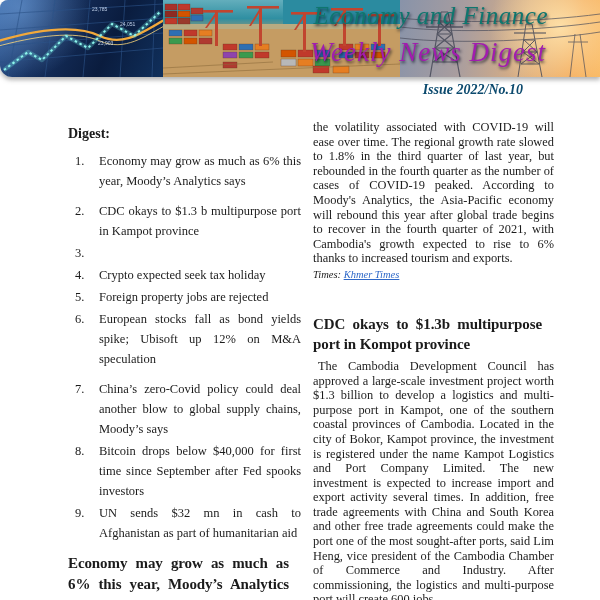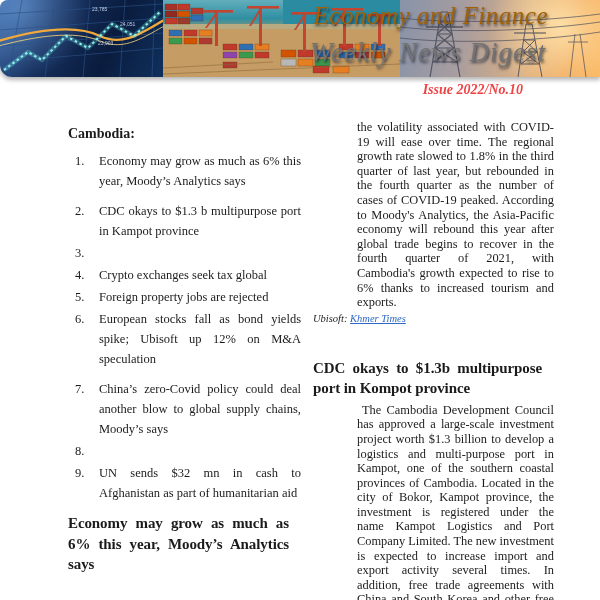--- a/index.html
+++ b/index.html
@@ -30,35 +30,35 @@
     background:linear-gradient(to bottom,#63aebc 0%,#2f8fa2 24%,#c59c63 46%,#a97f4a 100%);
   }
   .seg-power {
     width:200px;
     background:
       radial-gradient(circle at 80% 35%, rgba(255,226,170,.95), transparent 42%),
       linear-gradient(100deg,#8893a9 0%,#a89d9f 32%,#d8ae84 62%,#f2a452 86%,#f9b75f 100%);
   }
   .banner-title {
     position:absolute; top:0; right:52px;
-    font:italic 25px/31px "Liberation Serif", serif; color:#a16207;
+    font:italic 25px/31px "Liberation Serif", serif; color:#0f766e;
     letter-spacing:.5px; text-shadow:1px 2px 3px rgba(10,15,35,.7);
     white-space:nowrap;
   }
   .banner-subtitle {
     position:absolute; top:36px; right:54px;
-    font:italic 27px/32px "Liberation Serif", serif; color:#737373;
+    font:italic 27px/32px "Liberation Serif", serif; color:#a21caf;
     letter-spacing:1px; text-shadow:1px 2px 3px rgba(10,15,35,.75);
     white-space:nowrap;
     margin-left:36px;
   }
 
   .issue {
     position:absolute; top:81px; right:77px;
-    font:bold italic 14px/18px "Liberation Serif", serif; color:#ef4444;
+    font:bold italic 14px/18px "Liberation Serif", serif; color:#0c4a6e;
     white-space:nowrap;
   }
 
   
   .col { position:absolute; }
   .col-left  { left:68px;  top:125px; width:233px; }
   .col-right { left:313px; top:120px; width:241px; }
 
   .toc-heading { margin:0 0 8px 0; font:bold 14px/18px "Liberation Serif", serif; }
   .toc-item { display:flex; margin:0 0 2px 0; }
@@ -69,21 +69,21 @@
 
   .article-heading {
     margin:10px 12px 0 0; font-weight:bold; font-size:15px; line-height:20.5px;
     text-align:justify; letter-spacing:-0.1px;
   }
   .article-heading-2 { margin-top:33px; }
 
   .body-text {
     margin:10px 0 0 0; font-size:12.4px; line-height:14.9px; text-align:justify;
   }
-  .col-right .body-text { margin-top:0; line-height:14.6px;margin-left:44px; }
+  .col-right .body-text { margin-top:0; line-height:14.6px; }
   .col-right .indent { margin-top:4px; text-indent:5px; }
 
   .source-line { margin:2px 0 0 0; font:italic 10.5px/13px "Liberation Serif", serif; color:#222; }
   .source-link { text-decoration:underline; cursor:pointer; }
 </style>
 </head>
 <body>
 
 <div class="page">
 
@@ -215,76 +215,77 @@
       </svg>
     </div>
 
     <div class="banner-title">Economy and Finance</div>
     <div class="banner-subtitle">Weekly News Digest</div>
   </header>
 
   <div class="issue">Issue 2022/No.10</div>
 
   <section class="col col-left">
-    <h2 class="toc-heading">Cambodia:</h2>
+    <h2 class="toc-heading">Digest:</h2>
 
     <div class="toc">
 
         <div class="toc-item">
           <span class="toc-num">1.</span>
           <span class="toc-text">Economy may grow as much as 6% this year, Moody’s Analytics says</span>
         </div>
 
         <div class="toc-item">
           <span class="toc-num">2.</span>
           <span class="toc-text">CDC okays to $1.3 b multipurpose port in Kampot province</span>
         </div>
 
         <div class="toc-item">
           <span class="toc-num">3.</span>
         </div>
 
         <div class="toc-item">
           <span class="toc-num">4.</span>
-          <span class="toc-text">Crypto exchanges seek tax global</span>
+          <span class="toc-text">Crypto expected seek tax holiday</span>
         </div>
 
         <div class="toc-item">
           <span class="toc-num">5.</span>
           <span class="toc-text">Foreign property jobs are rejected</span>
         </div>
 
         <div class="toc-item">
           <span class="toc-num">6.</span>
           <span class="toc-text">European stocks fall as bond yields spike; Ubisoft up 12% on M&amp;A speculation</span>
         </div>
 
         <div class="toc-item">
           <span class="toc-num">7.</span>
           <span class="toc-text">China’s zero-Covid policy could deal another blow to global supply chains, Moody’s says</span>
         </div>
 
         <div class="toc-item">
           <span class="toc-num">8.</span>
+          <span class="toc-text">Bitcoin drops below $40,000 for first time since September after Fed spooks investors</span>
         </div>
 
         <div class="toc-item">
           <span class="toc-num">9.</span>
           <span class="toc-text">UN sends $32 mn in cash to Afghanistan as part of humanitarian aid</span>
         </div>
       </div>
 
     <h3 class="article-heading">Economy may grow as much as 6% this year, Moody’s Analytics says</h3>
 
   </section>
 
   <section class="col col-right">
     <p class="body-text">the volatility associated with COVID-19 will ease over time. The regional growth rate slowed to 1.8% in the third quarter of last year, but rebounded in the fourth quarter as the number of cases of COVID-19 peaked. According to Moody's Analytics, the Asia-Pacific economy will rebound this year after global trade begins to recover in the fourth quarter of 2021, with Cambodia's growth expected to rise to 6% thanks to increased tourism and exports.</p>
     <p class="source-line">
-      <span>Ubisoft:</span>
+      <span>Times:</span>
       <a class="source-link" style="color: rgb(46, 104, 200);">Khmer Times</a>
     </p>
 
     <h3 class="article-heading article-heading-2">CDC okays to $1.3b multipurpose port in Kompot province</h3>
     <p class="body-text indent">The Cambodia Development Council has approved a large-scale investment project worth $1.3 billion to develop a logistics and multi-purpose port in Kampot, one of the southern coastal provinces of Cambodia. Located in the city of Bokor, Kampot province, the investment is registered under the name Kampot Logistics and Port Company Limited. The new investment is expected to increase import and export activity several times. In addition, free trade agreements with China and South Korea and other free trade agreements could make the port one of the most sought-after ports, said Lim Heng, vice president of the Cambodia Chamber of Commerce and Industry. After commissioning, the logistics and multi-purpose port will create 600 jobs.</p>
 
   </section>
 
 </div>
 

